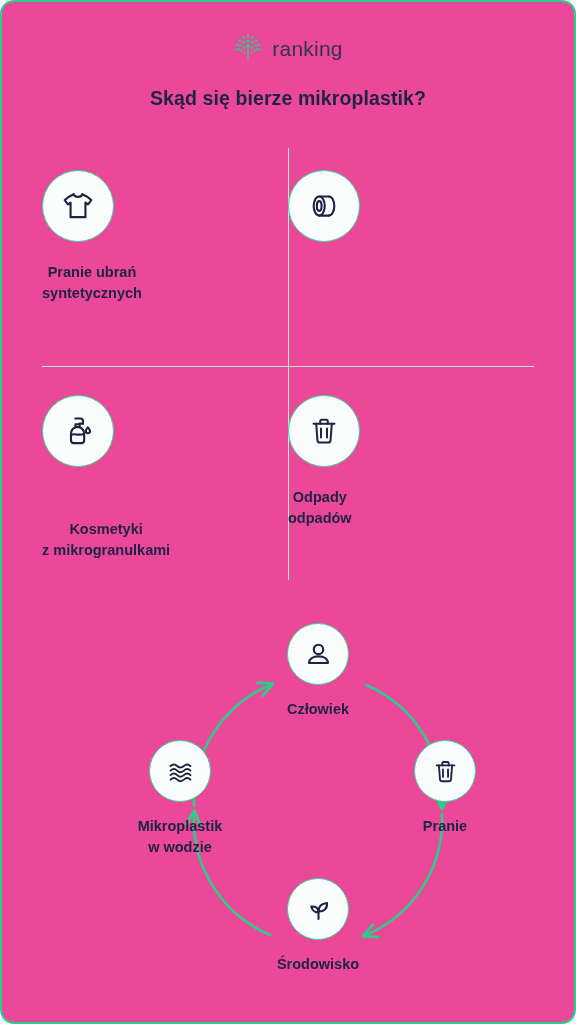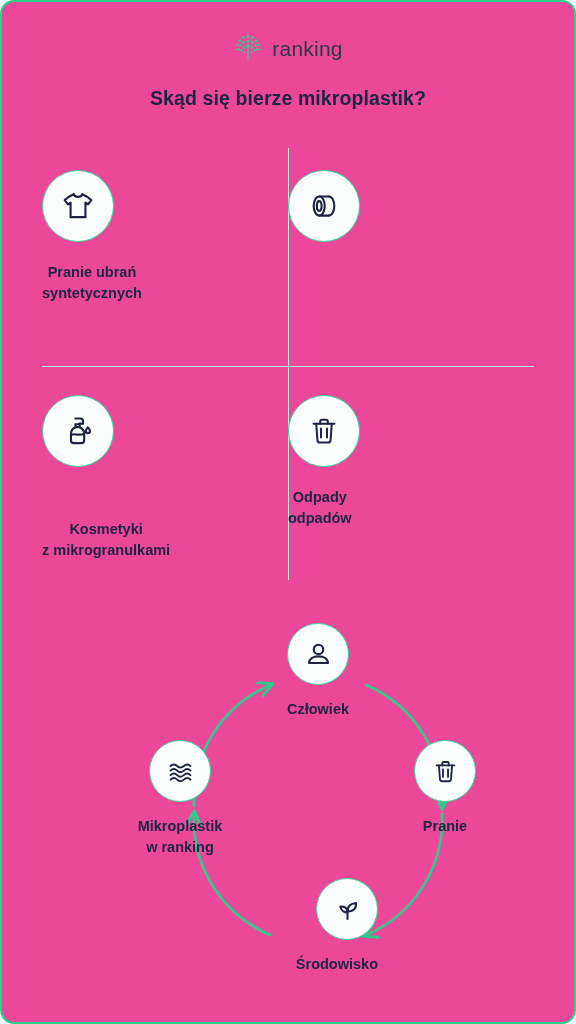--- a/index.html
+++ b/index.html
@@ -131,21 +131,21 @@
     margin-top: 14px;
     text-align: center;
     font-size: 14.5px;
     font-weight: bold;
     line-height: 1.47;
     color: #1d2344;
     white-space: pre-line;
   }
   .node-top    { left: 205px; top: 13px;  width: 120px; }
   .node-right  { left: 332px; top: 130px; width: 120px; }
-  .node-bottom { left: 205px; top: 268px; width: 120px; align-items: flex-end; }
+  .node-bottom { left: 205px; top: 268px; width: 120px; }
   .node-left   { left: 62px;  top: 130px; width: 130px; }
 </style>
 </head>
 <body>
 
 <div class="infographic">
 
   <div class="brand">
     <span class="brand-mark">
       <svg width="30" height="28" viewBox="0 0 30 28" aria-hidden="true">
@@ -295,17 +295,17 @@
     <div class="node node-left">
       <div class="icon-circle">
         <svg width="29" height="29" viewBox="0 0 32 32" fill="none" stroke="#1d2344" stroke-width="2.1" stroke-linecap="round" stroke-linejoin="round" aria-hidden="true">
           <path d="M5 10 Q8.7 6.6 12.3 10 T19.7 10 T27 10"></path>
           <path d="M5 15 Q8.7 11.6 12.3 15 T19.7 15 T27 15"></path>
           <path d="M5 20 Q8.7 16.6 12.3 20 T19.7 20 T27 20"></path>
           <path d="M5 25 Q8.7 21.6 12.3 25 T19.7 25 T27 25"></path>
         </svg>
       </div>
       <div class="node-label">Mikroplastik
-w ranking</div>
+w wodzie</div>
     </div>
   </div>
 
 </div>
 
 </body></html>

